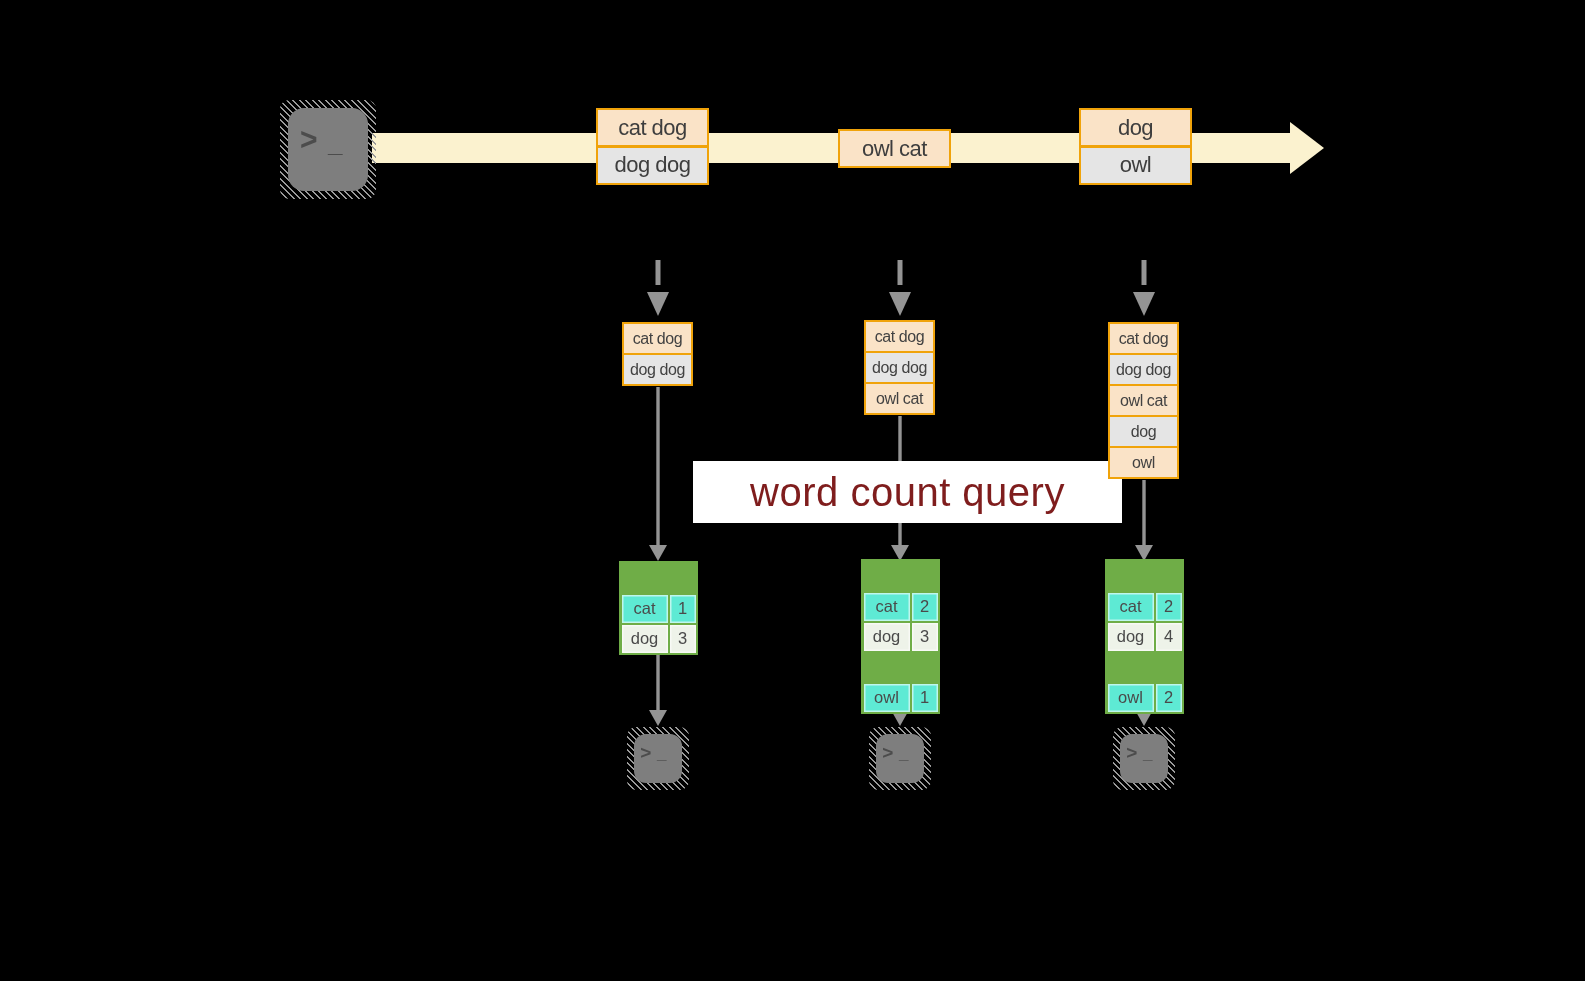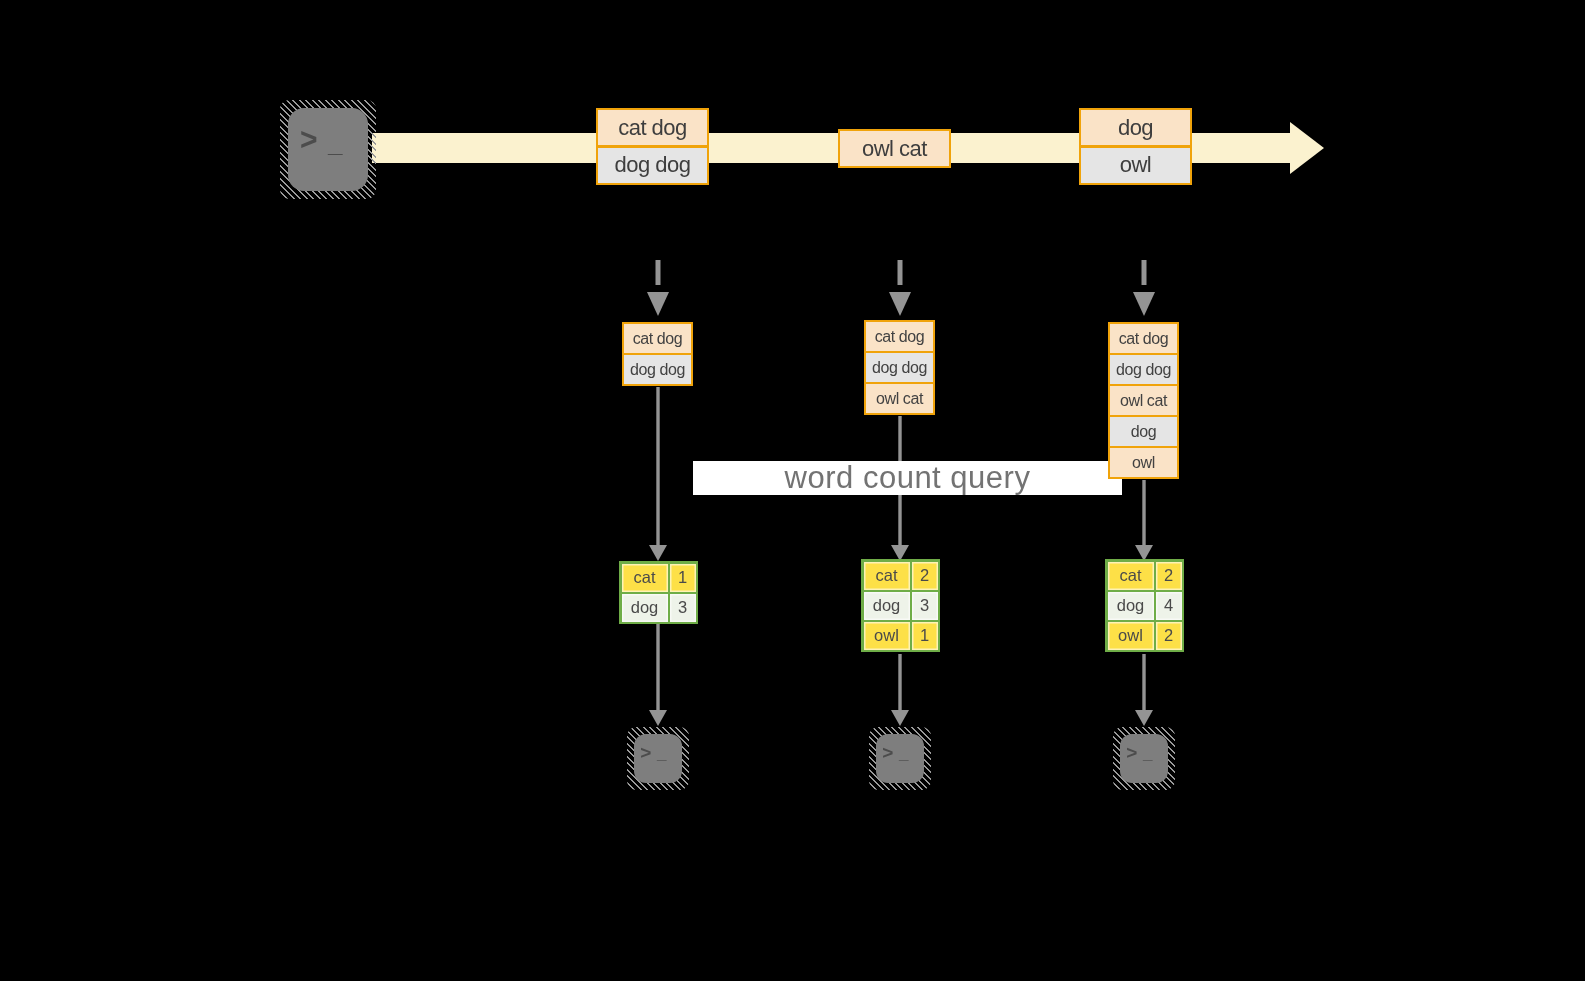--- a/index.html
+++ b/index.html
@@ -44,35 +44,35 @@
   .stack{
     position:absolute;width:67px;border:2.5px solid #f0a30a;background:#f0a30a;
     display:flex;flex-direction:column;gap:2px;
   }
   .stack-row{
     height:29px;display:flex;align-items:center;justify-content:center;
     font-size:16px;color:#424242;letter-spacing:-0.4px;white-space:nowrap;
   }
   
   .banner{
-    position:absolute;left:693px;top:461px;width:429px;height:34px;background:#ffffff;
+    position:absolute;left:693px;top:461px;width:429px;height:62px;background:#ffffff;
     display:flex;align-items:center;justify-content:center;
-    font-size:31px;color:#737373;letter-spacing:0.5px;
+    font-size:40px;color:#7f1d1d;letter-spacing:0.5px;
   }
   
   .count-table{
     position:absolute;display:grid;grid-template-columns:46px 26px;gap:2px;
     background:#6fad47;padding:2.5px;
   }
   .cell{
     height:28px;display:flex;align-items:center;justify-content:center;
     font-size:16.5px;color:#4a4a4a;
     box-shadow:inset 0 0 0 1.5px rgba(255,255,255,0.6);
   }
-  .g-dark{background:#fde047;}
+  .g-dark{background:#5eead4;margin-top:31px;}
   .g-light{background:#eef3e9;}
   
   .connectors{position:absolute;inset:0;pointer-events:none;}
   .connectors .dash{stroke:#949494;stroke-width:5;}
   .connectors .solid{stroke:#949494;stroke-width:3.4;}
   .connectors polygon{fill:#949494;}
 </style>
 </head>
 <body>
 

